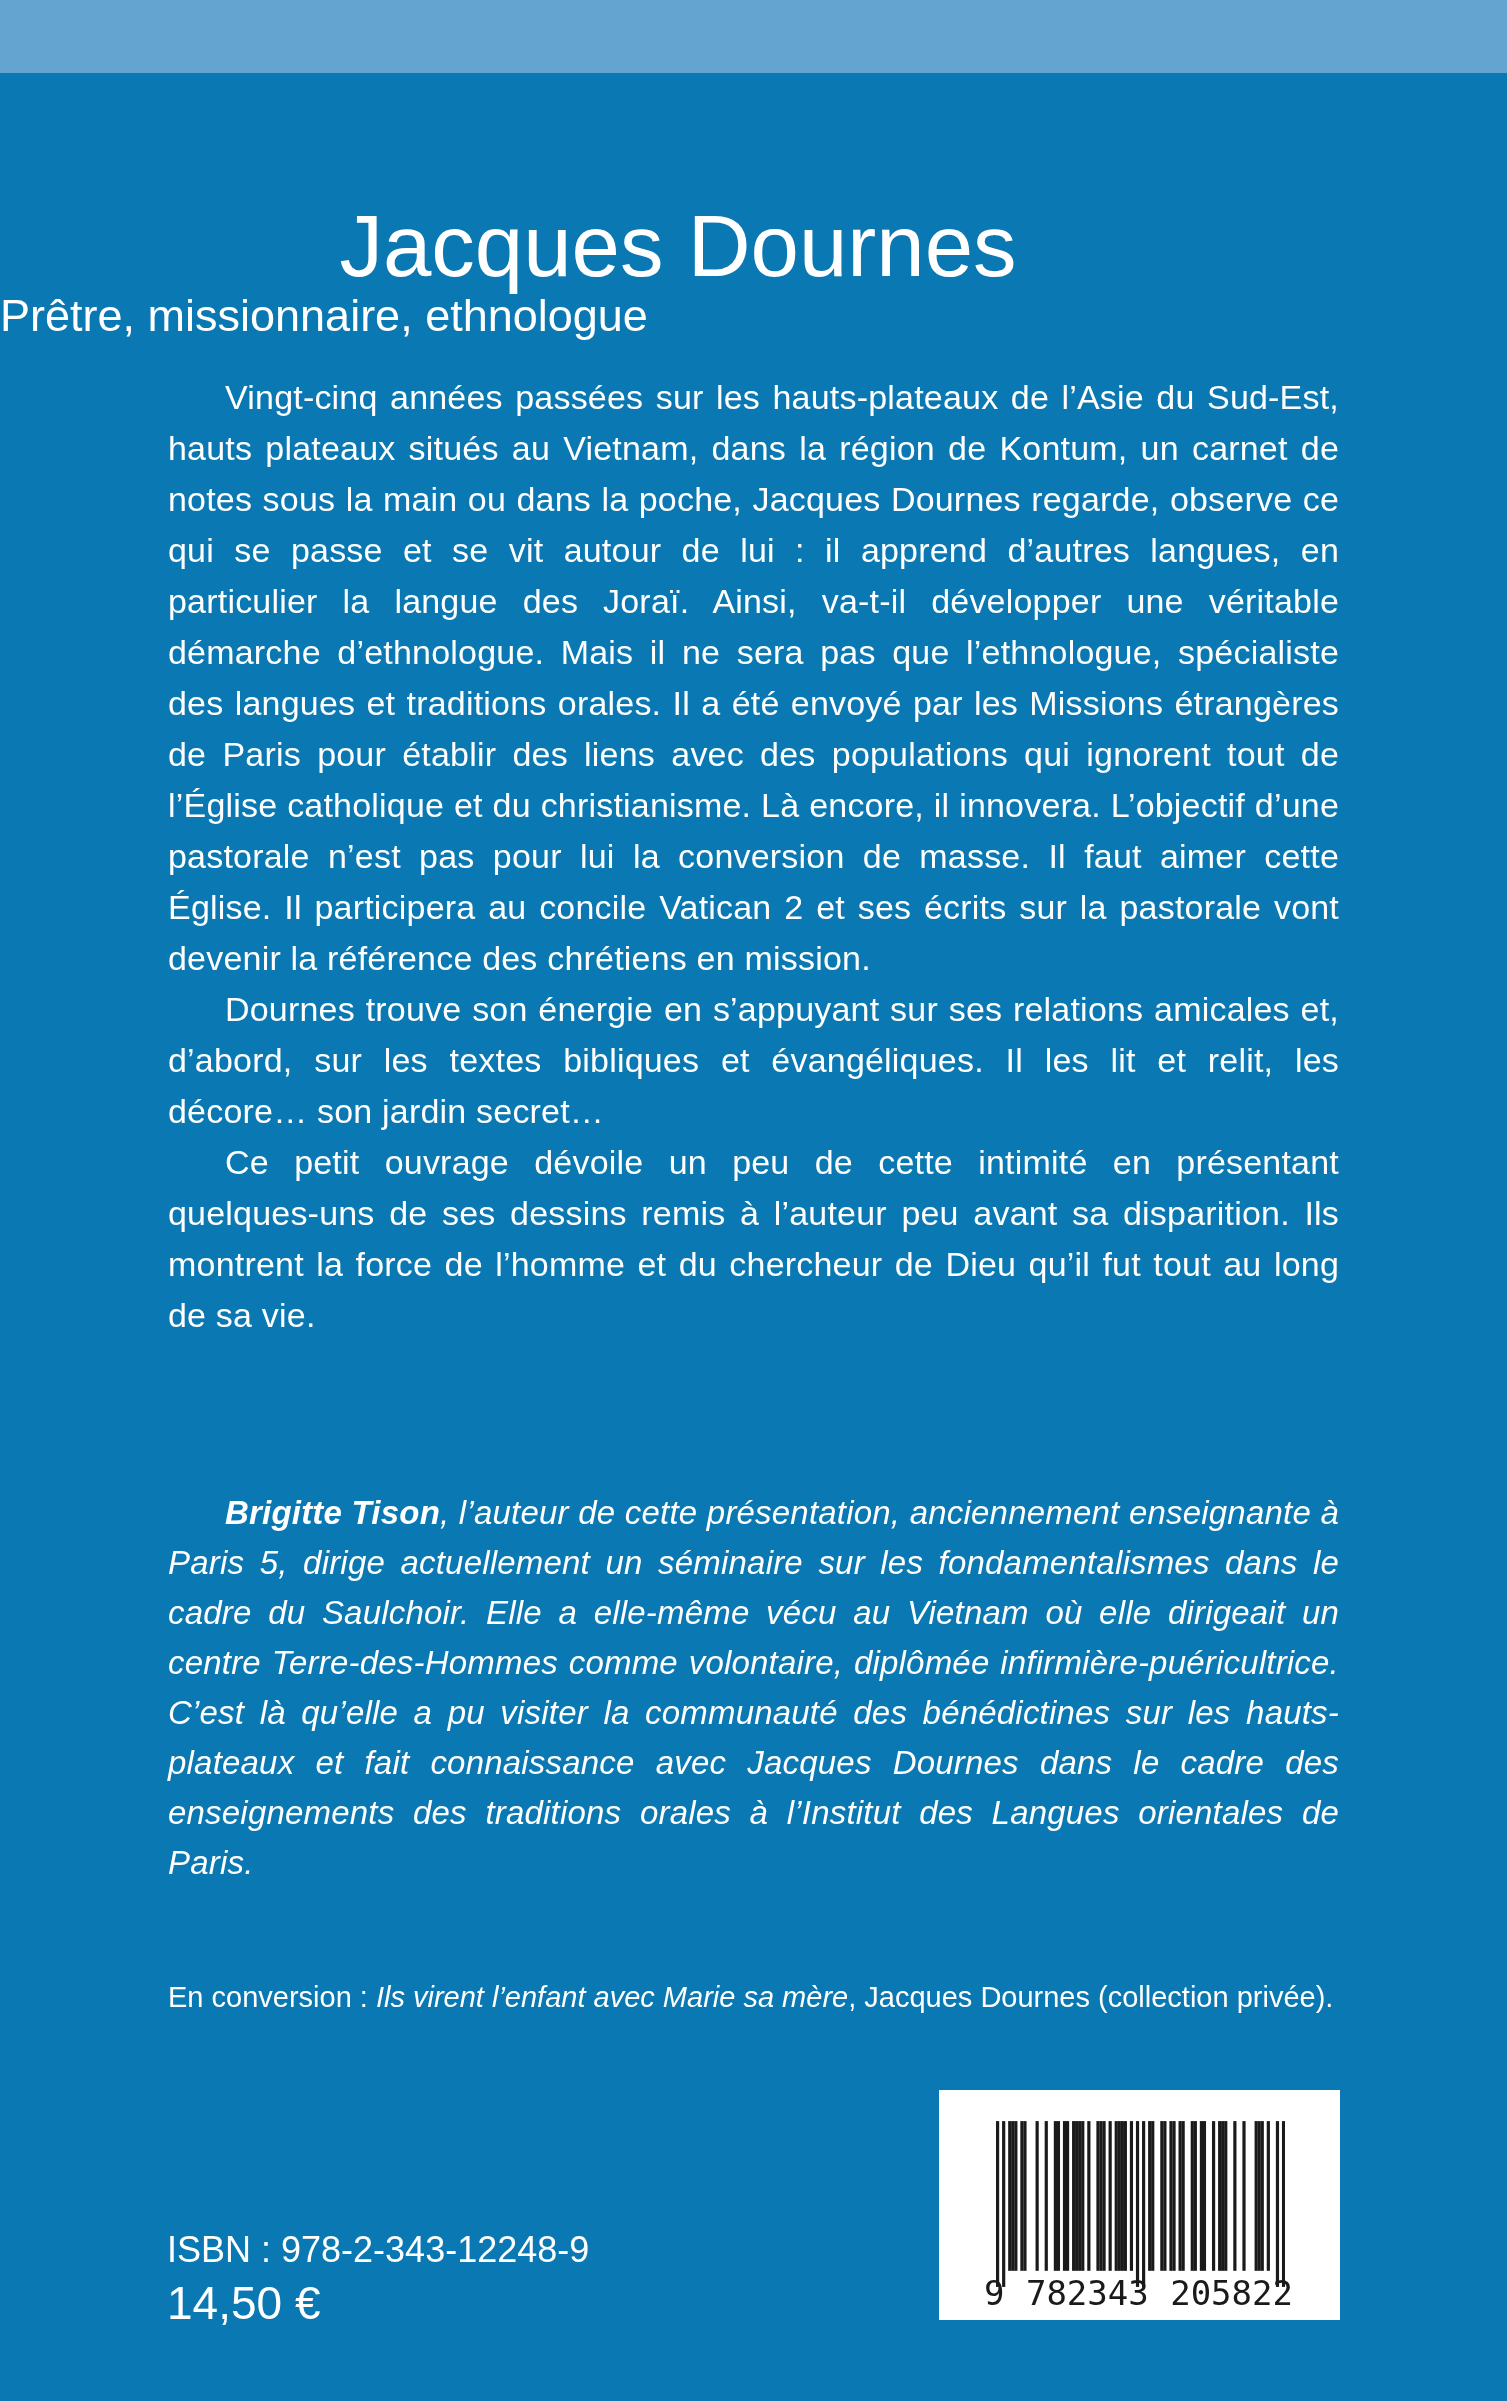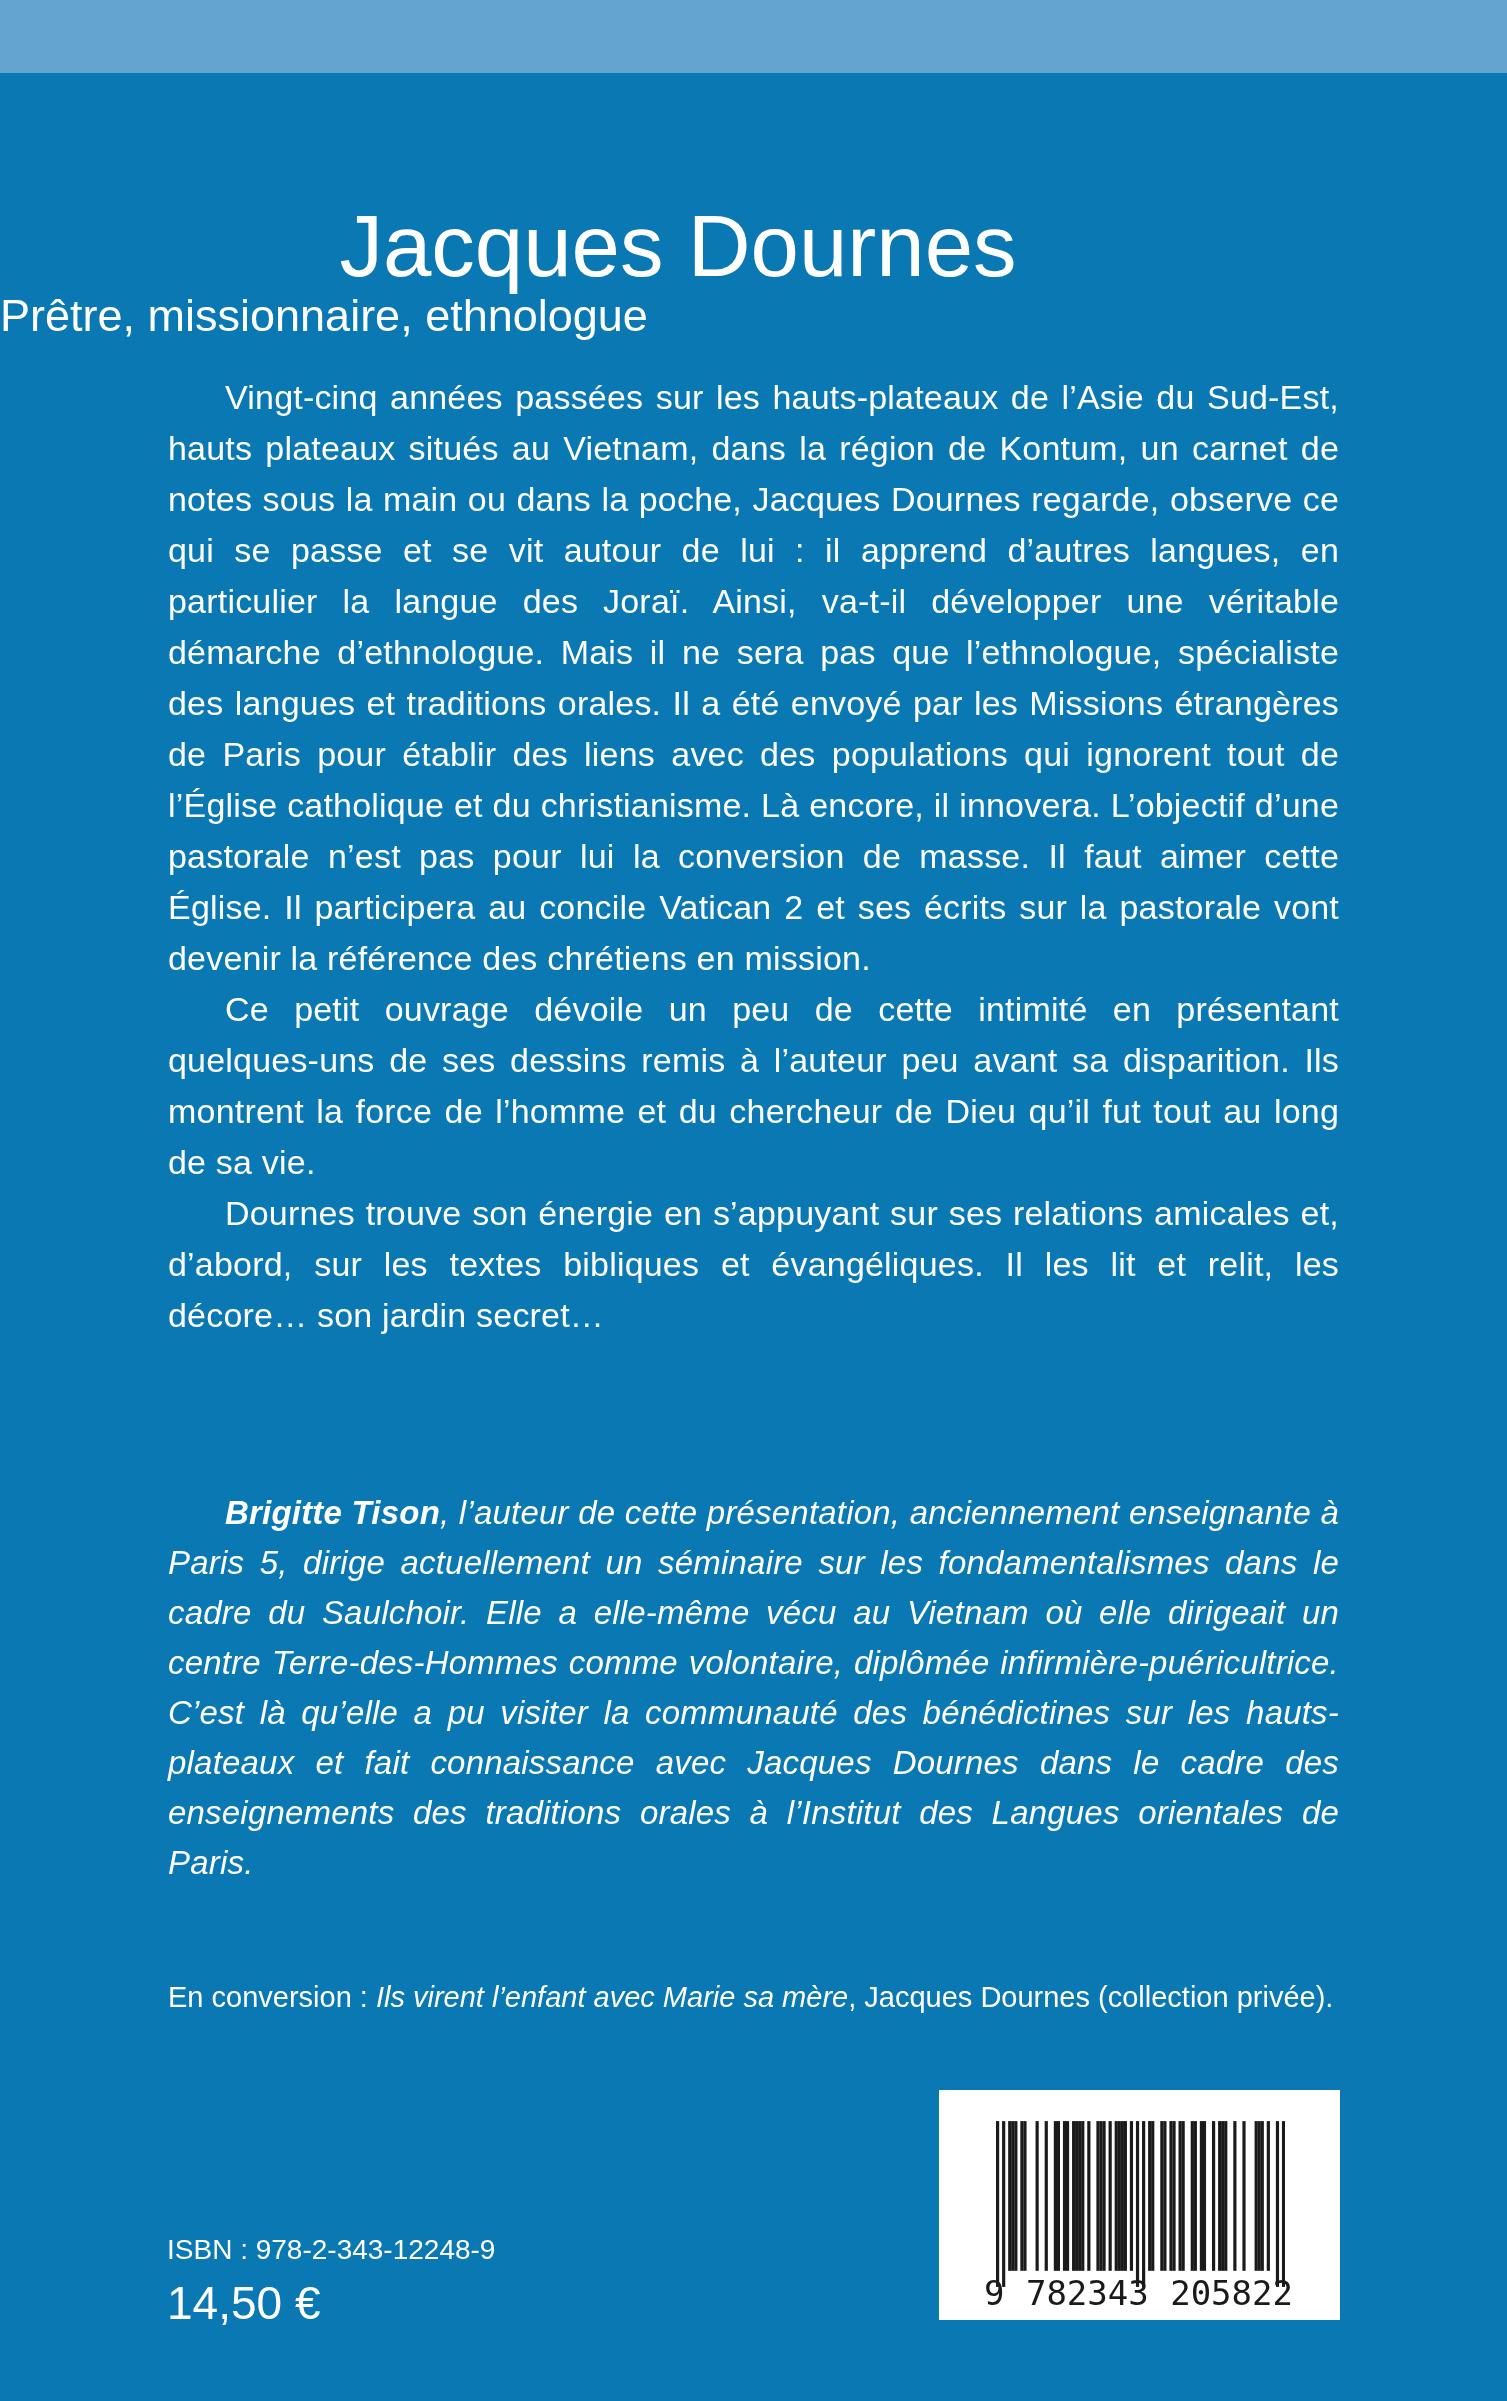--- a/index.html
+++ b/index.html
@@ -45,21 +45,21 @@
     letter-spacing: 0.2px;
   }
   .author-note .author-name { font-weight: 700; }
   .cover-credit {
     position: absolute; left: 168px; top: 1949px; width: 1221px;
     font-size: 29px; line-height: 38px;
   }
   .cover-credit em { }
   .isbn {
     position: absolute; left: 167px; top: 2227px;
-    font-size: 28px; line-height: 45px;
+    font-size: 36px; line-height: 45px;
   }
   .price {
     position: absolute; left: 167px; top: 2277px;
     font-size: 46px; line-height: 53px;
   }
   .barcode-panel {
     position: absolute; left: 939px; top: 2090px;
     width: 401px; height: 230px;
     background: #ffffff;
   }
@@ -80,22 +80,22 @@
 <body>
 
 <div class="top-band"></div>
 
 <h1 class="title">Jacques Dournes</h1>
 
 <h2 class="subtitle">Prêtre, missionnaire, ethnologue</h2>
 
 <div class="blurb">
   <p>Vingt-cinq années passées sur les hauts-plateaux de l’Asie du Sud-Est, hauts plateaux situés au Vietnam, dans la région de Kontum, un carnet de notes sous la main ou dans la poche, Jacques Dournes regarde, observe ce qui se passe et se vit autour de lui : il apprend d’autres langues, en particulier la langue des Joraï. Ainsi, va-t-il développer une véritable démarche d’ethnologue. Mais il ne sera pas que l’ethnologue, spécialiste des langues et traditions orales. Il a été envoyé par les Missions étrangères de Paris pour établir des liens avec des populations qui ignorent tout de l’Église catholique et du christianisme. Là encore, il innovera. L’objectif d’une pastorale n’est pas pour lui la conversion de masse. Il faut aimer cette Église. Il participera au concile Vatican 2 et ses écrits sur la pastorale vont devenir la référence des chrétiens en mission.</p>
+  <p>Dournes trouve son énergie en s’appuyant sur ses relations amicales et, d’abord, sur les textes bibliques et évangéliques. Il les lit et relit, les décore… son jardin secret…</p>
   <p>Ce petit ouvrage dévoile un peu de cette intimité en présentant quelques-uns de ses dessins remis à l’auteur peu avant sa disparition. Ils montrent la force de l’homme et du chercheur de Dieu qu’il fut tout au long de sa vie.</p>
-  <p>Dournes trouve son énergie en s’appuyant sur ses relations amicales et, d’abord, sur les textes bibliques et évangéliques. Il les lit et relit, les décore… son jardin secret…</p>
 </div>
 
 <p class="author-note"><strong class="author-name">Brigitte Tison</strong><span>, l’auteur de cette présentation, anciennement enseignante à Paris 5, dirige actuellement un séminaire sur les fondamentalismes dans le cadre du Saulchoir. Elle a elle-même vécu au Vietnam où elle dirigeait un centre Terre-des-Hommes comme volontaire, diplômée infirmière-puéricultrice. C’est là qu’elle a pu visiter la communauté des bénédictines sur les hauts-plateaux et fait connaissance avec Jacques Dournes dans le cadre des enseignements des traditions orales à l’Institut des Langues orientales de Paris.</span></p>
 
 <p class="cover-credit"><span>En conversion : </span><em>Ils virent l’enfant avec Marie sa mère</em><span>, Jacques Dournes (collection privée).</span></p>
 
 <div class="isbn">ISBN : 978-2-343-12248-9</div>
 
 <div class="price">14,50 €</div>
 

